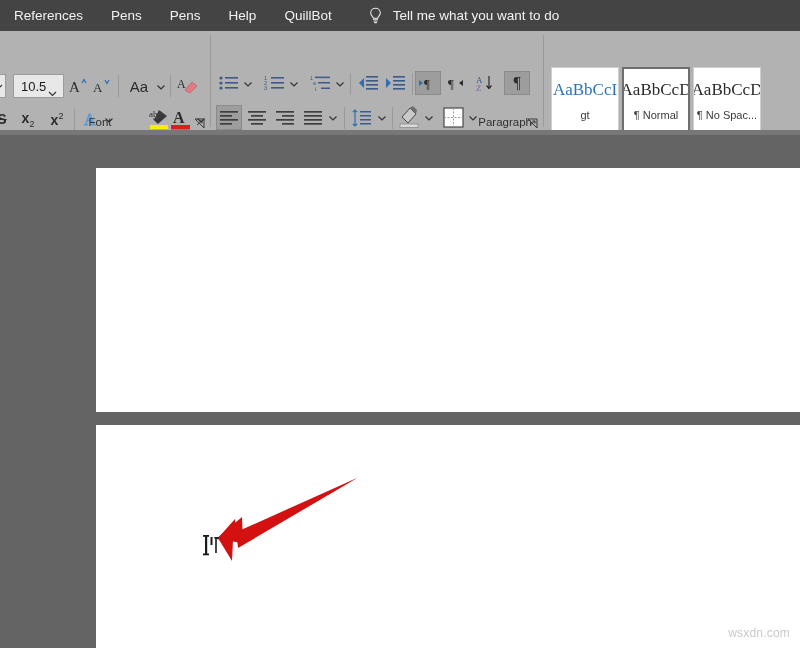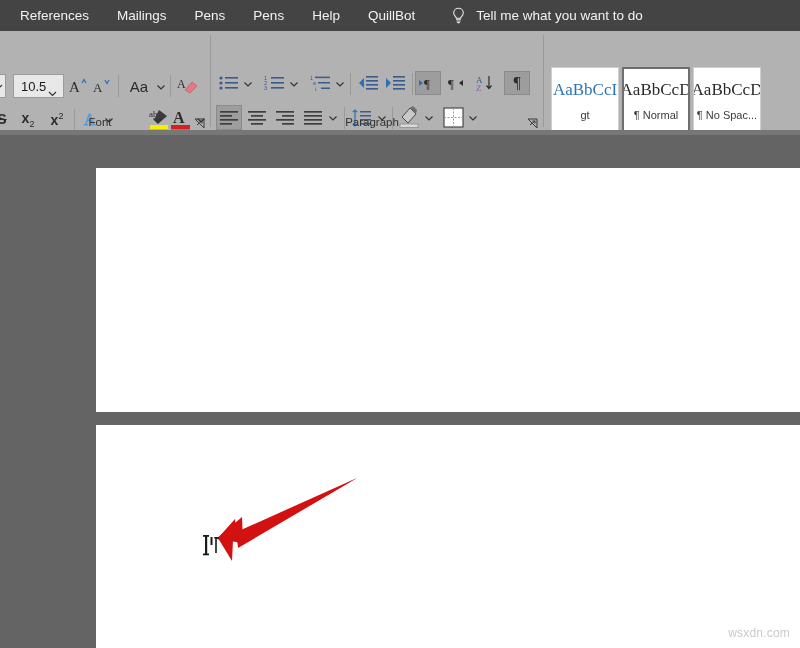--- a/index.html
+++ b/index.html
@@ -13,21 +13,21 @@
 
   
   .tabbar{
     position:absolute;left:0;top:0;width:800px;height:31px;
     background:#444444;display:flex;align-items:center;
   }
   .tab{
     color:#f2f2f2;font-size:13.5px;padding:0 14px;height:31px;
     display:flex;align-items:center;white-space:nowrap;cursor:default;
   }
-  .tab:first-child{padding-left:20px;}
+  .tab:first-child{padding-left:14px;}
   .tellme{
     display:flex;align-items:center;margin-left:22px;gap:10px;color:#f2f2f2;
     font-size:13.5px;white-space:nowrap;
   }
   .bulb{width:15px;height:17px;position:relative;display:inline-block;}
   .bulb svg{display:block;}
 
   
   .ribbon{
     position:absolute;left:0;top:31px;width:800px;height:126px;
@@ -118,23 +118,20 @@
   }
 </style>
 </head>
 <body>
 
 <div class="app">
 
   <div class="tabbar">
     <div class="tab">
         <span>References</span>
-      </div>
-    <div class="tab">
-        <span>Mailings</span>
       </div>
     <div class="tab">
         <span>Pens</span>
       </div>
     <div class="tab">
         <span>Pens</span>
       </div>
     <div class="tab">
         <span>Help</span>
       </div>
@@ -431,21 +428,21 @@
           <rect x="1" y="1" width="19" height="19" fill="#ffffff" stroke="#4a4a4a" stroke-width="1.2"></rect>
           <path d="M10.5 1 V20 M1 10.5 H20" stroke="#9a9a9a" stroke-width="1" stroke-dasharray="2 1.5"></path>
         </svg>
       </div>
       <span class="chev" style="left:468px;top:82px;">
         <svg width="10" height="10" viewBox="0 0 10 10">
             <path d="M1.5 3.5 L5 7 L8.5 3.5" fill="none" stroke="#333" stroke-width="1.2"></path>
           </svg>
       </span>
 
-      <div class="grouplabel" style="left:212px;width:320px;">Paragraph</div>
+      <div class="grouplabel" style="left:212px;width:320px;text-align:right;">Paragraph</div>
       <div class="dlg-launcher" style="left:527px;">
         <svg width="11" height="11" viewBox="0 0 11 11">
           <path d="M1 1 H10 V10 Z" fill="none" stroke="#3a3a3a" stroke-width="1"></path>
           <path d="M3 7 L8 3 M8 3 H5.5 M8 3 V5.5" stroke="#3a3a3a" stroke-width="1" fill="none"></path>
         </svg>
       </div>
 
       <div class="vsep" style="left:543px;top:4px;height:92px;background:#9a9a9a;"></div>
 
       <div class="gallery">

